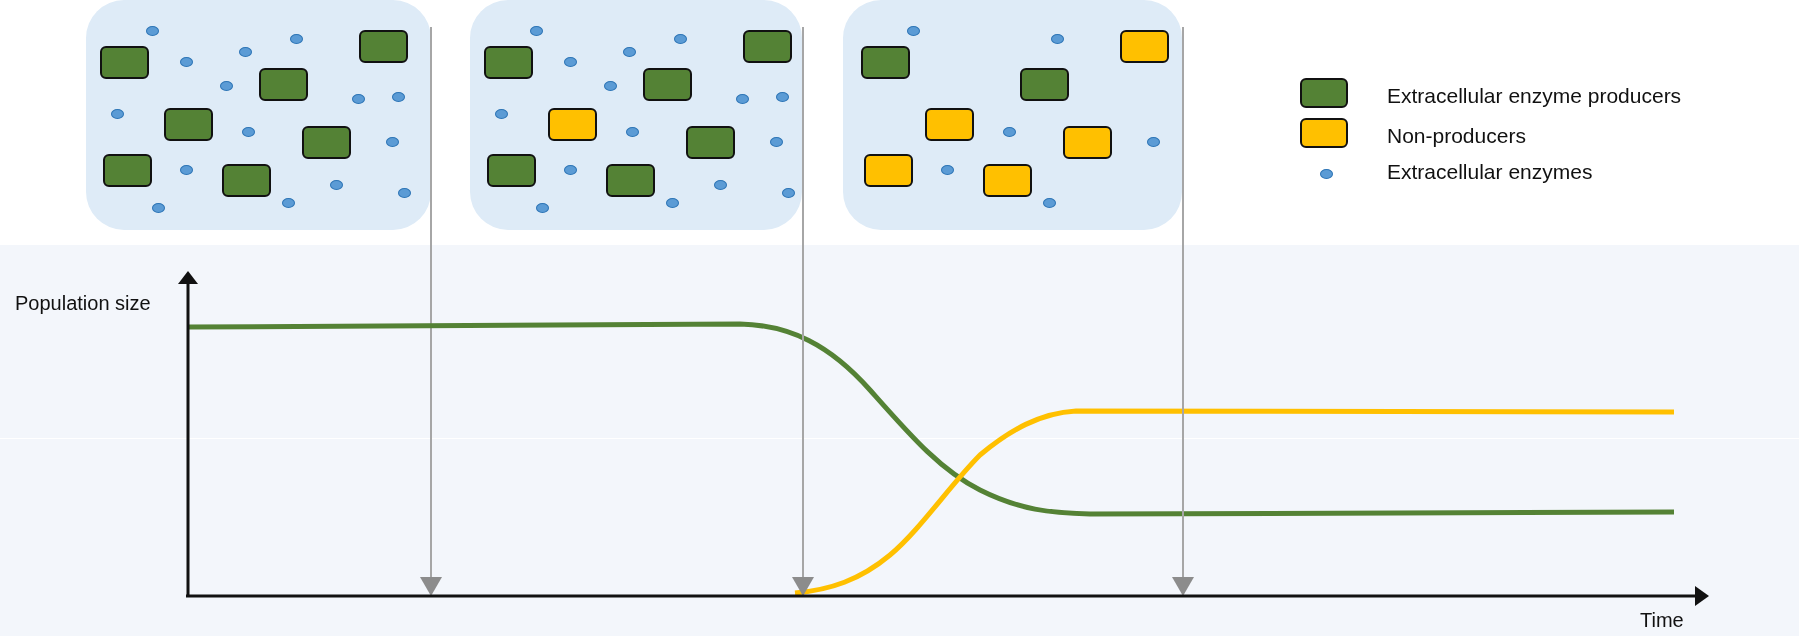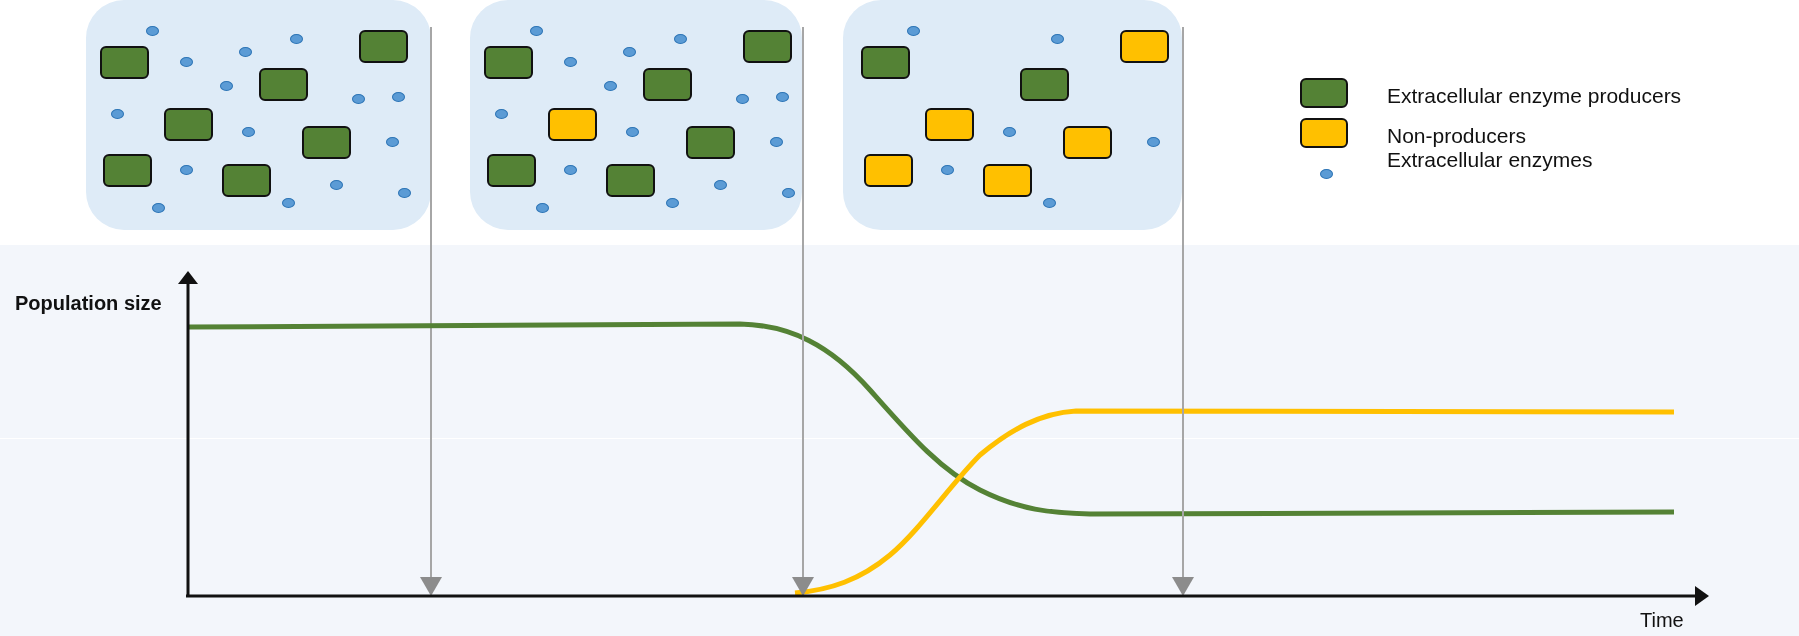--- a/index.html
+++ b/index.html
@@ -105,23 +105,23 @@
     <line x1="1183" y1="27" x2="1183" y2="580" stroke="#a6a6a6" stroke-width="2"></line>
     <polygon points="1172,577 1194,577 1183,596" fill="#8c8c8c"></polygon>
   </g>
 
   <line x1="188" y1="596" x2="188" y2="282" stroke="#111" stroke-width="3"></line>
   <polygon points="178,284 198,284 188,271" fill="#111"></polygon>
   <line x1="186" y1="596" x2="1696" y2="596" stroke="#111" stroke-width="3"></line>
   <polygon points="1695,586 1695,606 1709,596" fill="#111"></polygon>
 </svg>
 
-<div class="axis-label" style="left:15px;top:292px;font-weight:bold;">Population size</div>
+<div class="axis-label" style="left:15px;top:292px;">Population size</div>
 <div class="axis-label" style="left:1640px;top:609px;">Time</div>
 
 <div>
   <div class="cell g" style="left:1300px;top:78px;width:44px;height:26px;"></div>
   <div class="legend-text" style="top:84px;text-align:right;">Extracellular enzyme producers</div>
   <div class="cell y" style="left:1300px;top:118px;width:44px;height:26px;"></div>
   <div class="legend-text" style="top:124px;">Non-producers</div>
   <div class="dot" style="left:1320px;top:169px;"></div>
-  <div class="legend-text" style="top:148px;text-align:right;">Extracellular enzymes</div>
+  <div class="legend-text" style="top:160px;text-align:right;">Extracellular enzymes</div>
 </div>
 
 </body></html>

